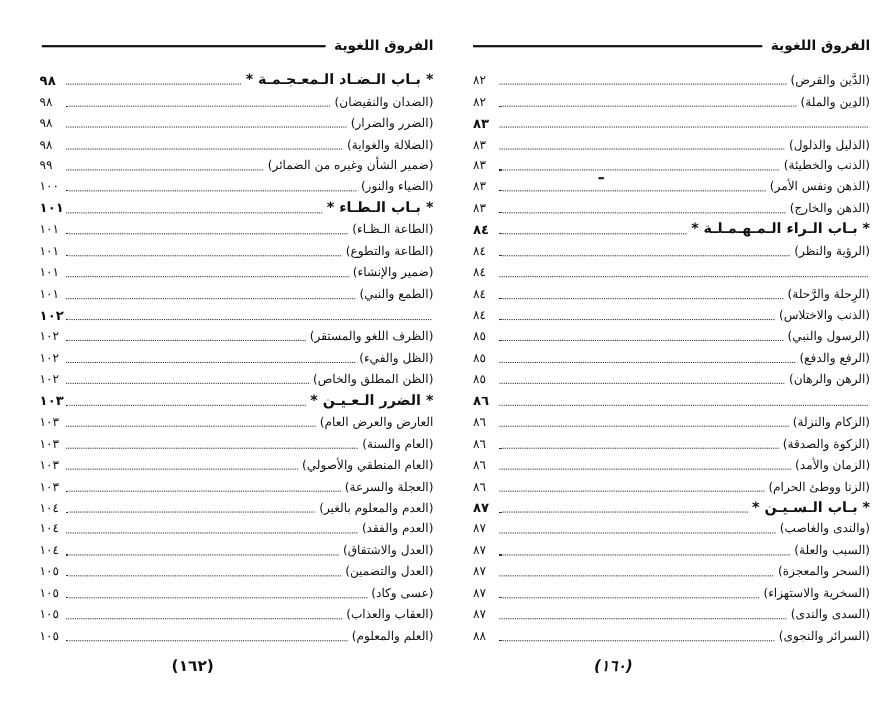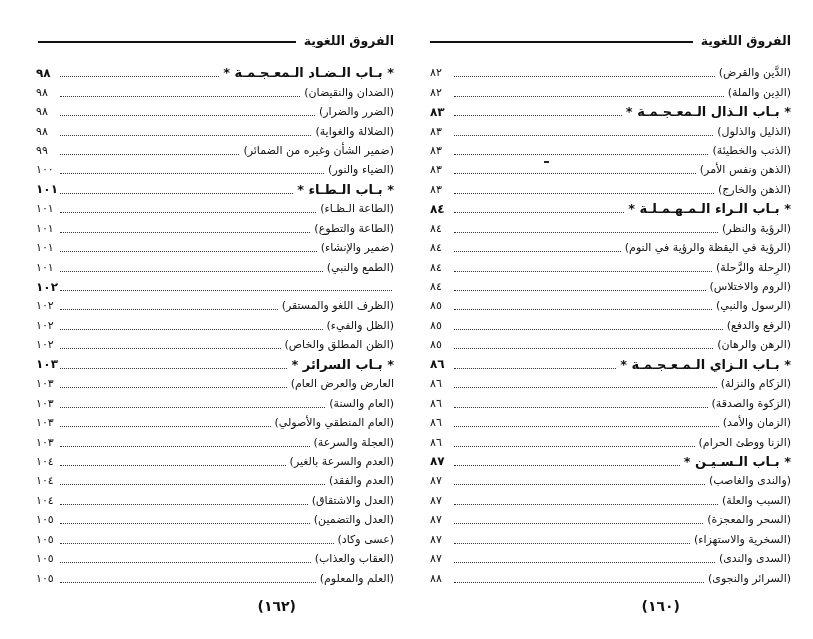--- a/index.html
+++ b/index.html
@@ -75,26 +75,26 @@
     font-weight: bold;
     font-size: 13px;
     letter-spacing: 0.3px;
   }
   .toc-row.section .pg { font-weight: bold; font-size: 12px; }
 
   .folio {
     position: absolute;
     top: 598px;
     left: 0; right: 0;
-    text-align: right;
+    text-align: left;
     font-weight: bold;
     font-size: 14px;
   }
   .page-left .folio  { left: 120px; right: auto; width: 140px; }
-  .page-right .folio { left: 110px; right: auto; width: 140px; }
+  .page-right .folio { left: 110px; right: auto; width: 140px; font-style: italic; }
 
   .speck {
     position: absolute;
     width: 5px; height: 1.5px;
     background: #222;
   }
 </style>
 </head>
 <body>
 
@@ -172,21 +172,21 @@
     <span class="label">(الظل والفيء)</span>
     <span class="leader"></span>
     <span class="pg">١٠٢</span>
   </li>
       <li class="toc-row">
     <span class="label">(الظن المطلق والخاص)</span>
     <span class="leader"></span>
     <span class="pg">١٠٢</span>
   </li>
       <li class="toc-row section">
-    <span class="label">* بـاب السرائر *</span>
+    <span class="label">* الضرر الـعـيـن *</span>
     <span class="leader"></span>
     <span class="pg">١٠٣</span>
   </li>
       <li class="toc-row">
     <span class="label">العارض والعرض العام)</span>
     <span class="leader"></span>
     <span class="pg">١٠٣</span>
   </li>
       <li class="toc-row">
     <span class="label">(العام والسنة)</span>
@@ -197,21 +197,21 @@
     <span class="label">(العام المنطقي والأصولي)</span>
     <span class="leader"></span>
     <span class="pg">١٠٣</span>
   </li>
       <li class="toc-row">
     <span class="label">(العجلة والسرعة)</span>
     <span class="leader"></span>
     <span class="pg">١٠٣</span>
   </li>
       <li class="toc-row">
-    <span class="label">(العدم والسرعة بالغير)</span>
+    <span class="label">(العدم والمعلوم بالغير)</span>
     <span class="leader"></span>
     <span class="pg">١٠٤</span>
   </li>
       <li class="toc-row">
     <span class="label">(العدم والفقد)</span>
     <span class="leader"></span>
     <span class="pg">١٠٤</span>
   </li>
       <li class="toc-row">
     <span class="label">(العدل والاشتقاق)</span>
@@ -252,21 +252,20 @@
     <span class="label">(الدَّين والقرض)</span>
     <span class="leader"></span>
     <span class="pg">٨٢</span>
   </li>
       <li class="toc-row">
     <span class="label">(الدِين والملة)</span>
     <span class="leader"></span>
     <span class="pg">٨٢</span>
   </li>
       <li class="toc-row section">
-    <span class="label">* بـاب الـذال الـمعـجـمـة *</span>
     <span class="leader"></span>
     <span class="pg">٨٣</span>
   </li>
       <li class="toc-row">
     <span class="label">(الذليل والذلول)</span>
     <span class="leader"></span>
     <span class="pg">٨٣</span>
   </li>
       <li class="toc-row">
     <span class="label">(الذنب والخطيئة)</span>
@@ -287,51 +286,49 @@
     <span class="label">* بـاب الـراء الـمـهـمـلـة *</span>
     <span class="leader"></span>
     <span class="pg">٨٤</span>
   </li>
       <li class="toc-row">
     <span class="label">(الرؤية والنظر)</span>
     <span class="leader"></span>
     <span class="pg">٨٤</span>
   </li>
       <li class="toc-row">
-    <span class="label">(الرؤية في اليقظة والرؤية في النوم)</span>
     <span class="leader"></span>
     <span class="pg">٨٤</span>
   </li>
       <li class="toc-row">
     <span class="label">(الرِحلة والرَّحلة)</span>
     <span class="leader"></span>
     <span class="pg">٨٤</span>
   </li>
       <li class="toc-row">
-    <span class="label">(الروم والاختلاس)</span>
+    <span class="label">(الذنب والاختلاس)</span>
     <span class="leader"></span>
     <span class="pg">٨٤</span>
   </li>
       <li class="toc-row">
     <span class="label">(الرسول والنبي)</span>
     <span class="leader"></span>
     <span class="pg">٨٥</span>
   </li>
       <li class="toc-row">
     <span class="label">(الرفع والدفع)</span>
     <span class="leader"></span>
     <span class="pg">٨٥</span>
   </li>
       <li class="toc-row">
     <span class="label">(الرهن والرهان)</span>
     <span class="leader"></span>
     <span class="pg">٨٥</span>
   </li>
       <li class="toc-row section">
-    <span class="label">* بـاب الـزاي الـمـعـجـمـة *</span>
     <span class="leader"></span>
     <span class="pg">٨٦</span>
   </li>
       <li class="toc-row">
     <span class="label">(الزكام والنزلة)</span>
     <span class="leader"></span>
     <span class="pg">٨٦</span>
   </li>
       <li class="toc-row">
     <span class="label">(الزكوة والصدقة)</span>

